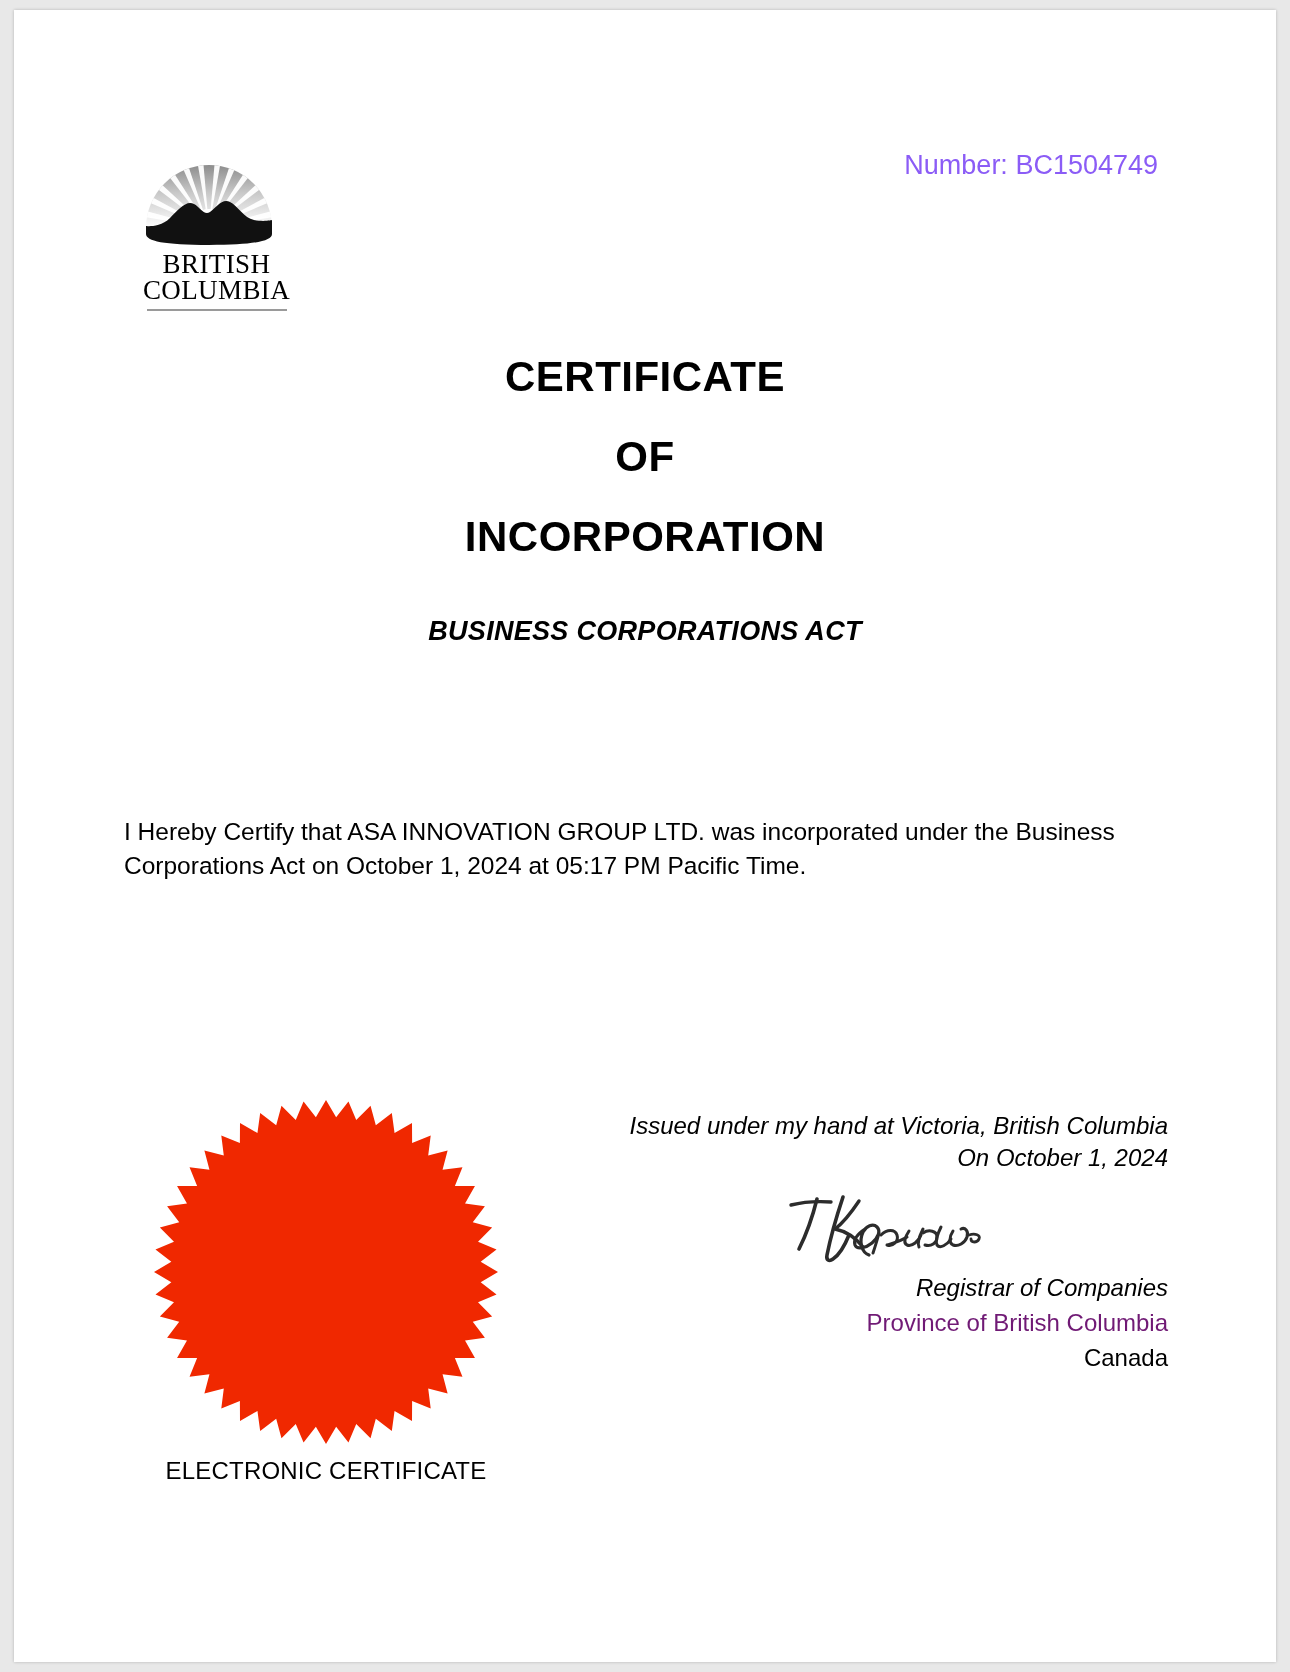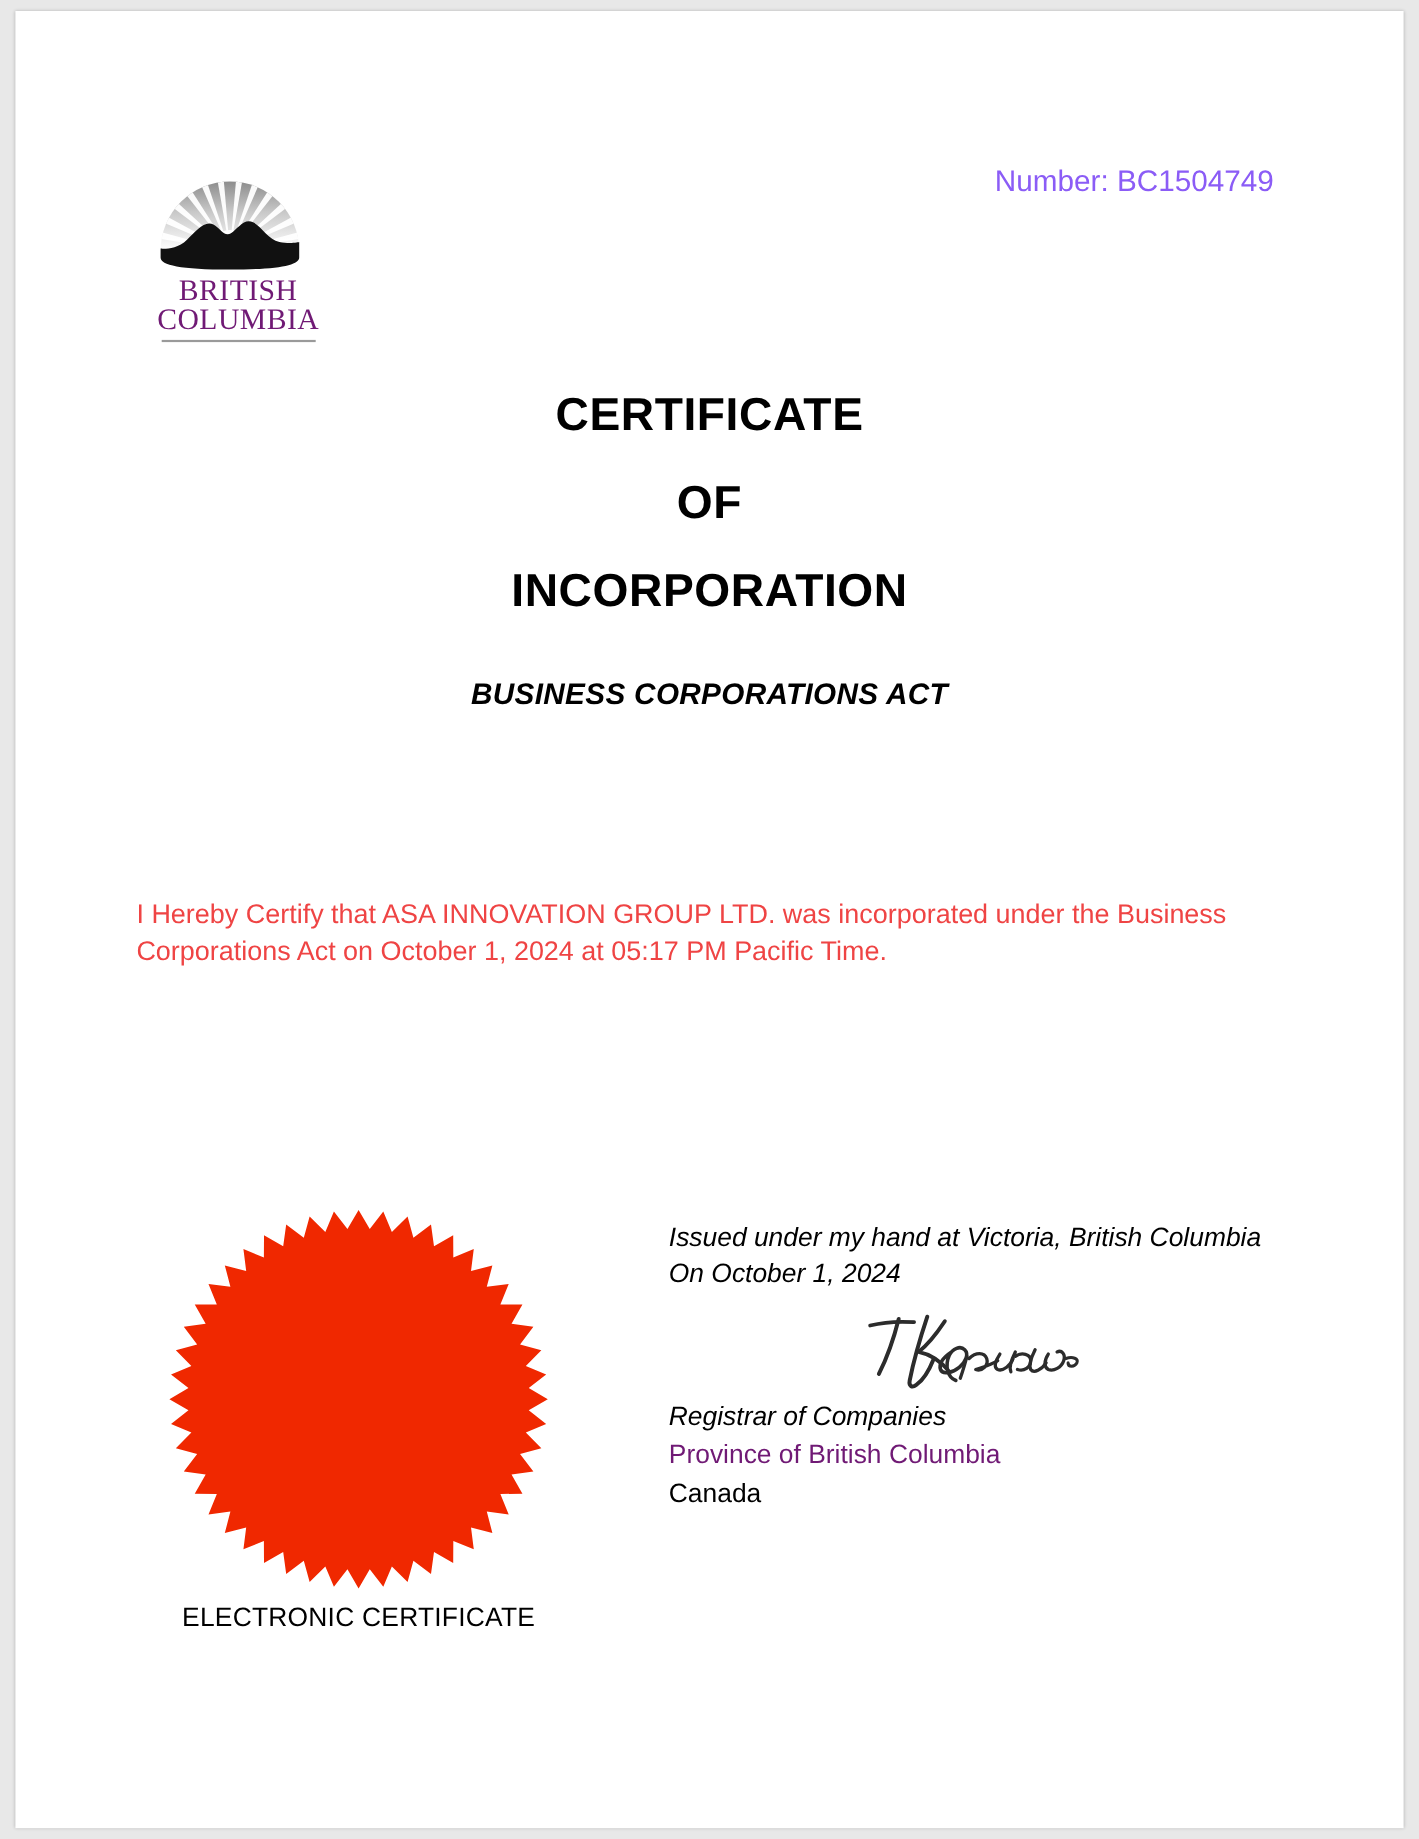--- a/index.html
+++ b/index.html
@@ -35,21 +35,21 @@
   }
   .logo-mark {
     width: 150px;
     height: 108px;
     display: block;
   }
   .logo-word {
     margin-top: 2px;
     text-align: center;
     font-family: "Liberation Serif", serif;
-    color: #701a75;
+    color: #000000;
     line-height: 0.96;
   }
   .logo-word .l1 {
     display: block;
     font-size: 27px;
     letter-spacing: 0.4px;
   }
   .logo-word .l2 {
     display: block;
     font-size: 27px;
@@ -97,21 +97,21 @@
   }
 
   
   .body-block {
     position: absolute;
     left: 110px;
     right: 110px;
     top: 805px;
     font-size: 24.5px;
     line-height: 1.38;
-    color: #ef4444;
+    color: #000000;
     text-align: left;
   }
 
   
   .seal-block {
     position: absolute;
     left: 118px;
     top: 1090px;
     width: 388px;
     text-align: center;
@@ -127,21 +127,21 @@
     font-size: 24px;
     color: #000000;
     letter-spacing: 0.2px;
   }
 
   .sign-block {
     position: absolute;
     right: 108px;
     top: 1100px;
     width: 560px;
-    text-align: left;
+    text-align: right;
   }
   .issued-line {
     font-size: 24px;
     font-style: italic;
     color: #000000;
     line-height: 1.32;
   }
   .signature-wrap {
     margin-top: 16px;
     height: 78px;

